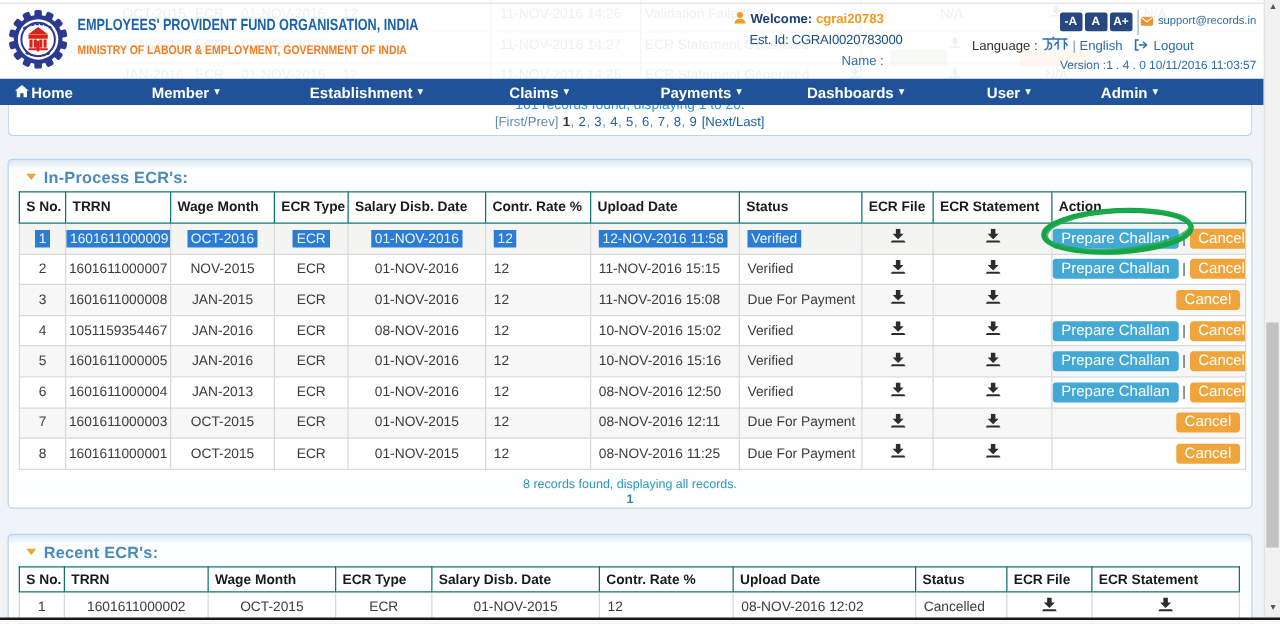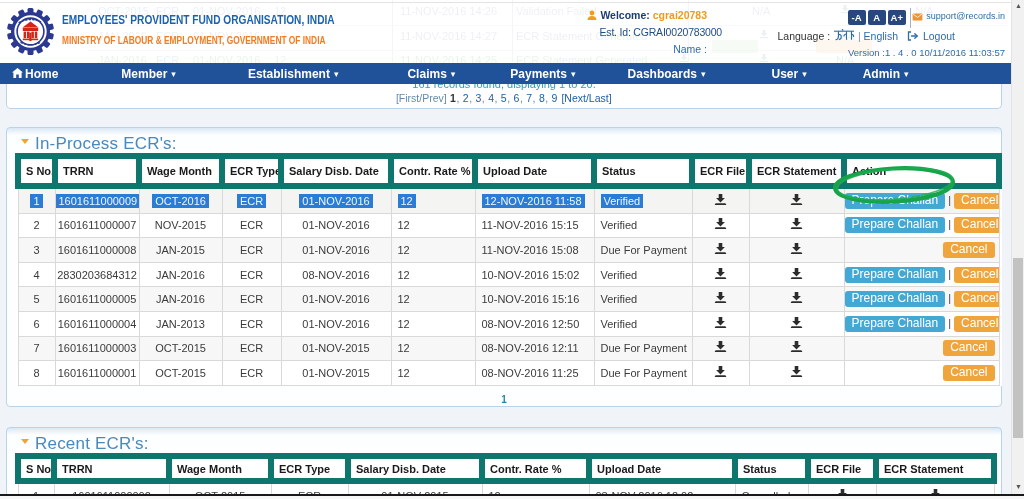--- a/index.html
+++ b/index.html
@@ -46,30 +46,30 @@
   
   main.content{position:absolute;left:0;top:84px;width:1024px;height:415px;background:#f0f4f8;}
   .panel{position:absolute;left:6px;width:996px;background:#fff;border:1px solid #b9d4e9;border-radius:4px;box-sizing:border-box;padding-left:20px;}
   .panel.grad{background-image:linear-gradient(180deg,#d9e8f4 0,#fdfeff 7px);}
   #panel-top{top:-1px;height:26px;border-top:none;border-radius:0 0 5px 5px;z-index:1;}
   #panel-top .rec-text{position:absolute;left:0;top:-5px;width:100%;text-align:center;font-size:11px;color:#2d9ec0;}
   #panel-top .pag-line{position:absolute;left:0;top:9px;width:100%;text-align:center;font-size:10.5px;color:#628bab;}
   .pag-line .pglink, .pag-line b{margin:0 .5px;}
   .pag-line b{color:#333;}
   .pag-line .pglink{color:#1d5fa7;cursor:pointer;}
-  .panel-title{position:absolute;left:28px;top:6px;font-size:17px;font-weight:normal;color:#4989bb;letter-spacing:.2px;}
+  .panel-title{position:absolute;left:28px;top:6px;font-size:13px;font-weight:bold;color:#4989bb;letter-spacing:.2px;}
   .bullet{position:absolute;left:14px;top:11px;width:0;height:0;border-left:4px solid transparent;border-right:4px solid transparent;border-top:5px solid #f0a42f;}
   #panel-inprocess{top:43px;height:280px;}
   #panel-recent{top:343px;height:156px;}
   
   table.ecr{border-collapse:collapse;table-layout:fixed;position:absolute;left:8px;top:25px;font-size:11px;color:#3b3b3b;background:#fff;font-family:"Liberation Sans","DejaVu Sans",sans-serif;}
   #inprocess-table{width:982px;}
   #recent-table{width:977px;}
   #recent-table th{height:19px;}
-  table.ecr th{font-weight:bold;color:#1a1a1a;text-align:left;padding:0 0 0 5px;height:24px;border:6px solid #0f766e;overflow:hidden;white-space:nowrap;}
+  table.ecr th{font-weight:bold;color:#1a1a1a;text-align:left;padding:0 0 0 5px;height:24px;border:1px solid #0f766e;overflow:hidden;white-space:nowrap;}
   table.ecr td{padding:0;height:23.6px;border:1px solid #d9d9d9;text-align:center;overflow:hidden;white-space:nowrap;}
   table.ecr td.al{text-align:left;padding-left:6px;}
   table.ecr td.ar{text-align:right;padding-right:4px;}
   table.ecr tr.odd td{background:#f7f7f7;}
   table.ecr tr.sel-row td{background:#f4f4f2;}
   .sel{background:var(--sel-blue);color:#eef6ff;padding:1px 3px;}
   .dl-btn{display:inline-block;width:13px;height:12px;cursor:pointer;}
   .btn{display:inline-block;border-radius:3px;font-size:12px;color:#fff;padding:2px 7px 3px;cursor:pointer;line-height:11px;}
   .btn-prepare{background:var(--btn-blue);}
   .btn-cancel{background:var(--btn-orange);}
@@ -281,21 +281,21 @@
           <span class="caret">▾</span>
         </span>
         <span class="nav-item" style="margin-left:72px">
           <span>Establishment</span>
           <span class="caret">▾</span>
         </span>
         <span class="nav-item" style="margin-left:69px">
           <span>Claims</span>
           <span class="caret">▾</span>
         </span>
-        <span class="nav-item" style="margin-left:55px">
+        <span class="nav-item" style="margin-left:73px">
           <span>Payments</span>
           <span class="caret">▾</span>
         </span>
         <span class="nav-item" style="margin-left:52px">
           <span>Dashboards</span>
           <span class="caret">▾</span>
         </span>
         <span class="nav-item" style="margin-left:66px">
           <span>User</span>
           <span class="caret">▾</span>
@@ -411,21 +411,21 @@
               <td><span class="dl-btn"><svg width="13" height="12" viewBox="0 0 13 12">
                     <g fill="#2c2c2c">
                       <path d="M4.7 0 h3.6 v4 h2.6 L6.5 8.4 2.1 4 h2.6 z"></path>
                       <path d="M1.6 9.3 h9.8 l1 1.7 h-11.8 z"></path>
                     </g>
                   </svg></span></td>
               <td class="ar"><span class="btn btn-cancel">Cancel</span></td>
             </tr>
             <tr class="">
               <td>4</td>
-              <td>2830203684312</td>
+              <td>1051159354467</td>
               <td>JAN-2016</td>
               <td>ECR</td>
               <td>08-NOV-2016</td>
               <td class="al">12</td>
               <td class="al">10-NOV-2016 15:02</td>
               <td class="al">Verified</td>
               <td><span class="dl-btn"><svg width="13" height="12" viewBox="0 0 13 12">
                     <g fill="#2c2c2c">
                       <path d="M4.7 0 h3.6 v4 h2.6 L6.5 8.4 2.1 4 h2.6 z"></path>
                       <path d="M1.6 9.3 h9.8 l1 1.7 h-11.8 z"></path>
@@ -526,20 +526,21 @@
               <td><span class="dl-btn"><svg width="13" height="12" viewBox="0 0 13 12">
                     <g fill="#2c2c2c">
                       <path d="M4.7 0 h3.6 v4 h2.6 L6.5 8.4 2.1 4 h2.6 z"></path>
                       <path d="M1.6 9.3 h9.8 l1 1.7 h-11.8 z"></path>
                     </g>
                   </svg></span></td>
               <td class="ar"><span class="btn btn-cancel">Cancel</span></td>
             </tr>
           </tbody>
       </table>
+      <div class="below-table" id="inp-records">8 records found, displaying all records.</div>
       <div class="below-table" id="inp-page">1</div>
     </div>
 
     <div class="panel grad" id="panel-recent">
       <span class="bullet"></span>
       <div class="panel-title">Recent ECR's:</div>
       <table class="ecr" id="recent-table">
         <colgroup>
           <col style="width:36px">
             <col style="width:115px">

